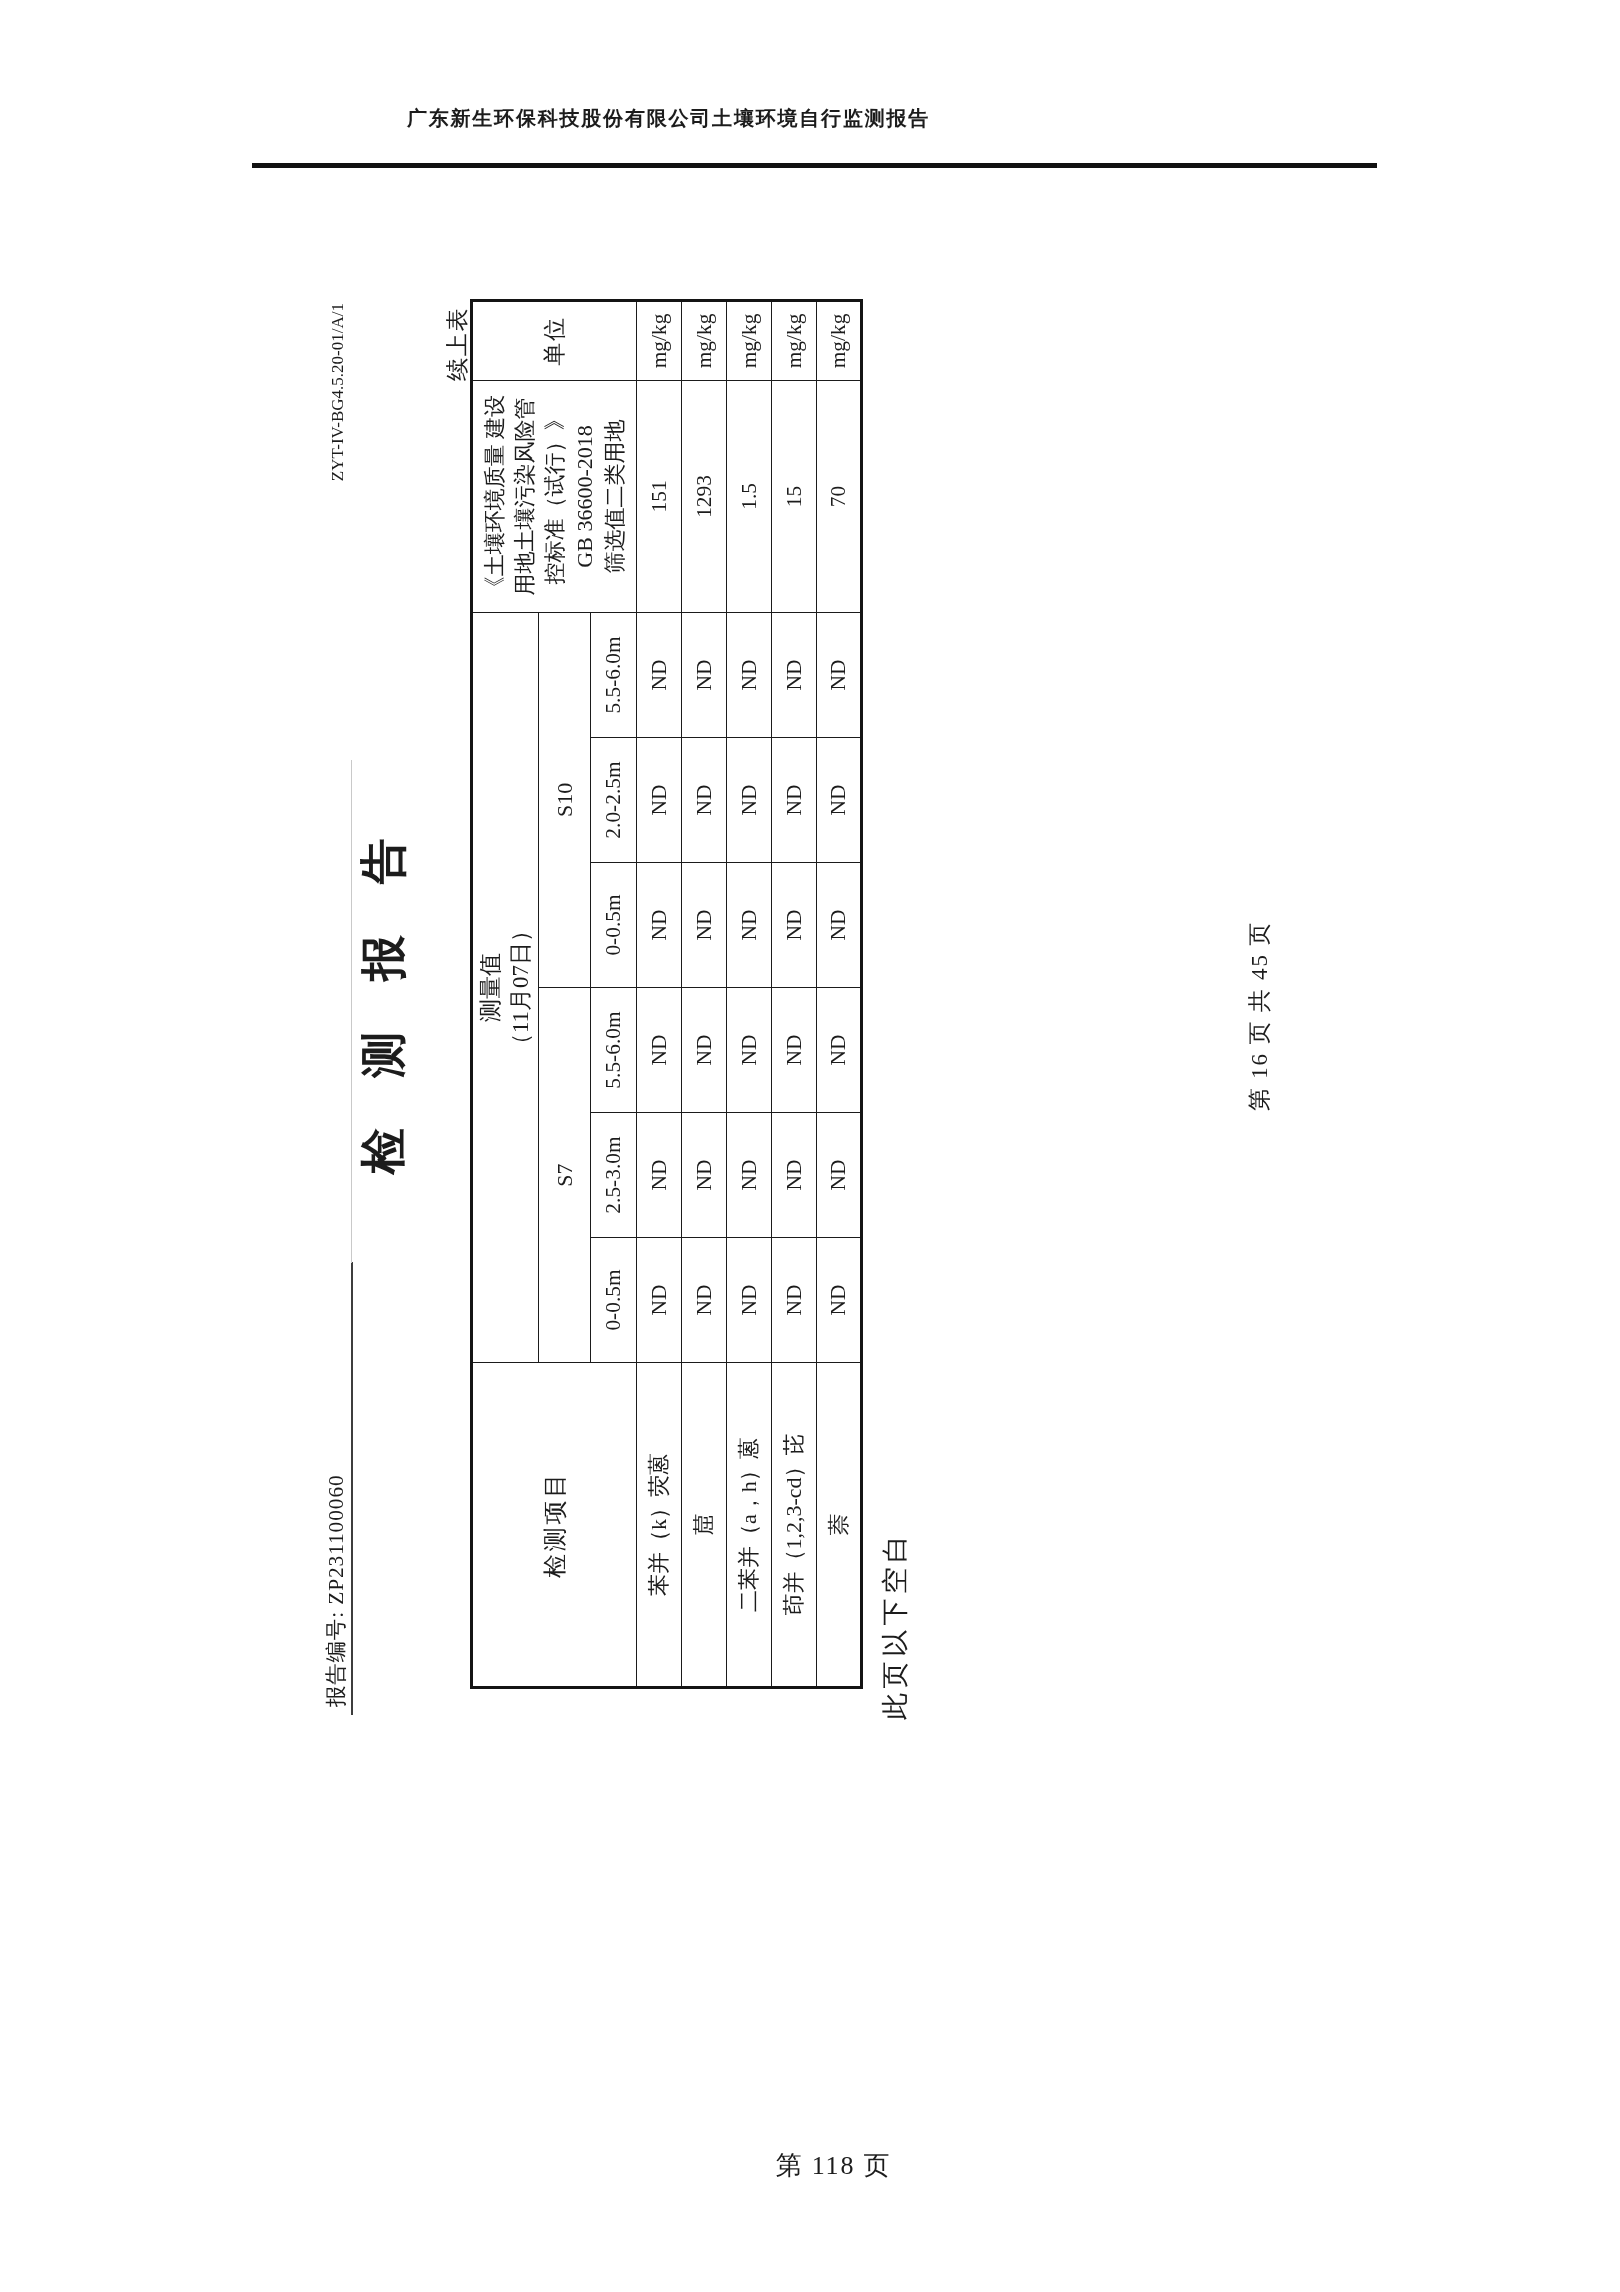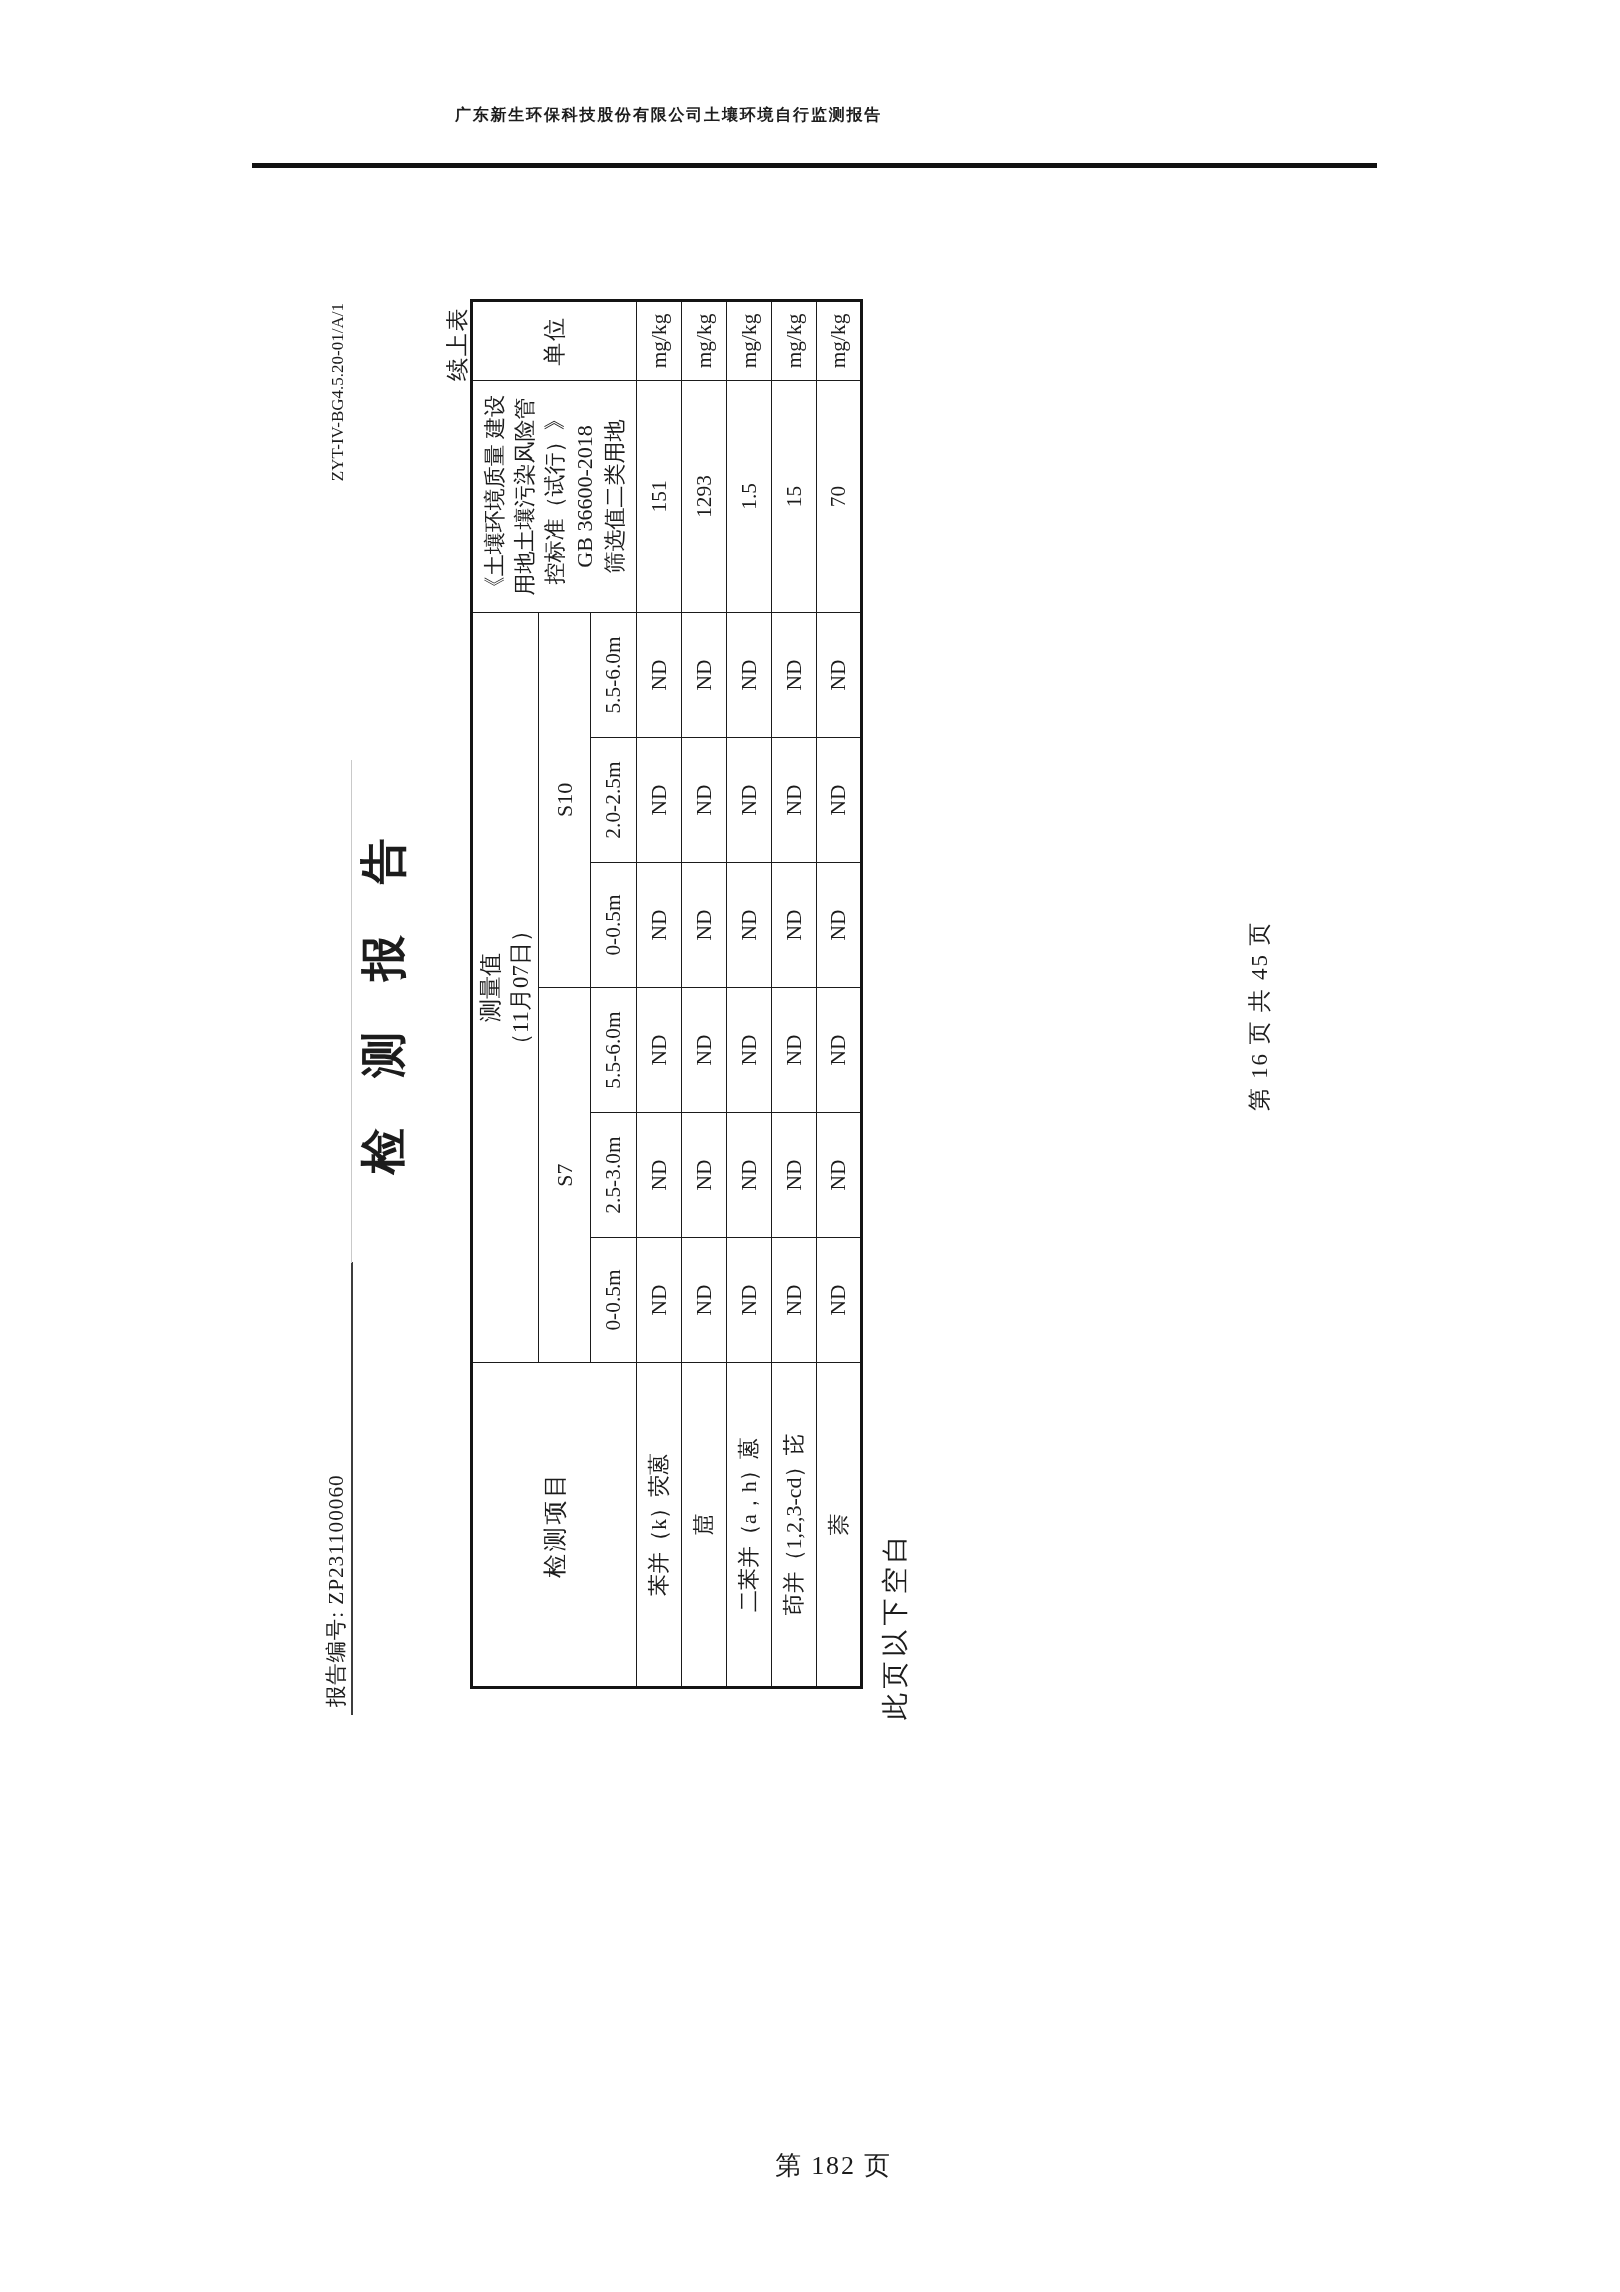--- a/index.html
+++ b/index.html
@@ -5,21 +5,21 @@
   html,body{margin:0;padding:0;}
   body{
     width:1621px;height:2293px;position:relative;overflow:hidden;
     background:#ffffff;
     font-family:"Liberation Serif","DejaVu Serif",serif;
     color:#1c1c1c;
   }
   
   .page-title{
     position:absolute;left:0;top:105px;width:1337px;
-    text-align:center;font-size:16px;font-weight:bold;letter-spacing:1.8px;
+    text-align:center;font-size:20px;font-weight:bold;letter-spacing:1.8px;
   }
   .header-rule{
     position:absolute;left:252px;top:163px;width:1125px;height:4.5px;background:#111;
   }
   .page-number{
     position:absolute;left:700px;top:2148px;width:267px;
     text-align:center;font-size:26px;letter-spacing:1.8px;
   }
   
   .rot-wrap{
@@ -178,14 +178,14 @@
       </tr>
     </tbody>
       </table>
 
     <div class="abs below-blank">此页以下空白</div>
     <div class="abs sheet-page-info">第 16 页 共 45 页</div>
 
   </div>
 </div>
 
-<div class="page-number">第 182 页</div>
+<div class="page-number">第 118 页</div>
 
 
 </body></html>

